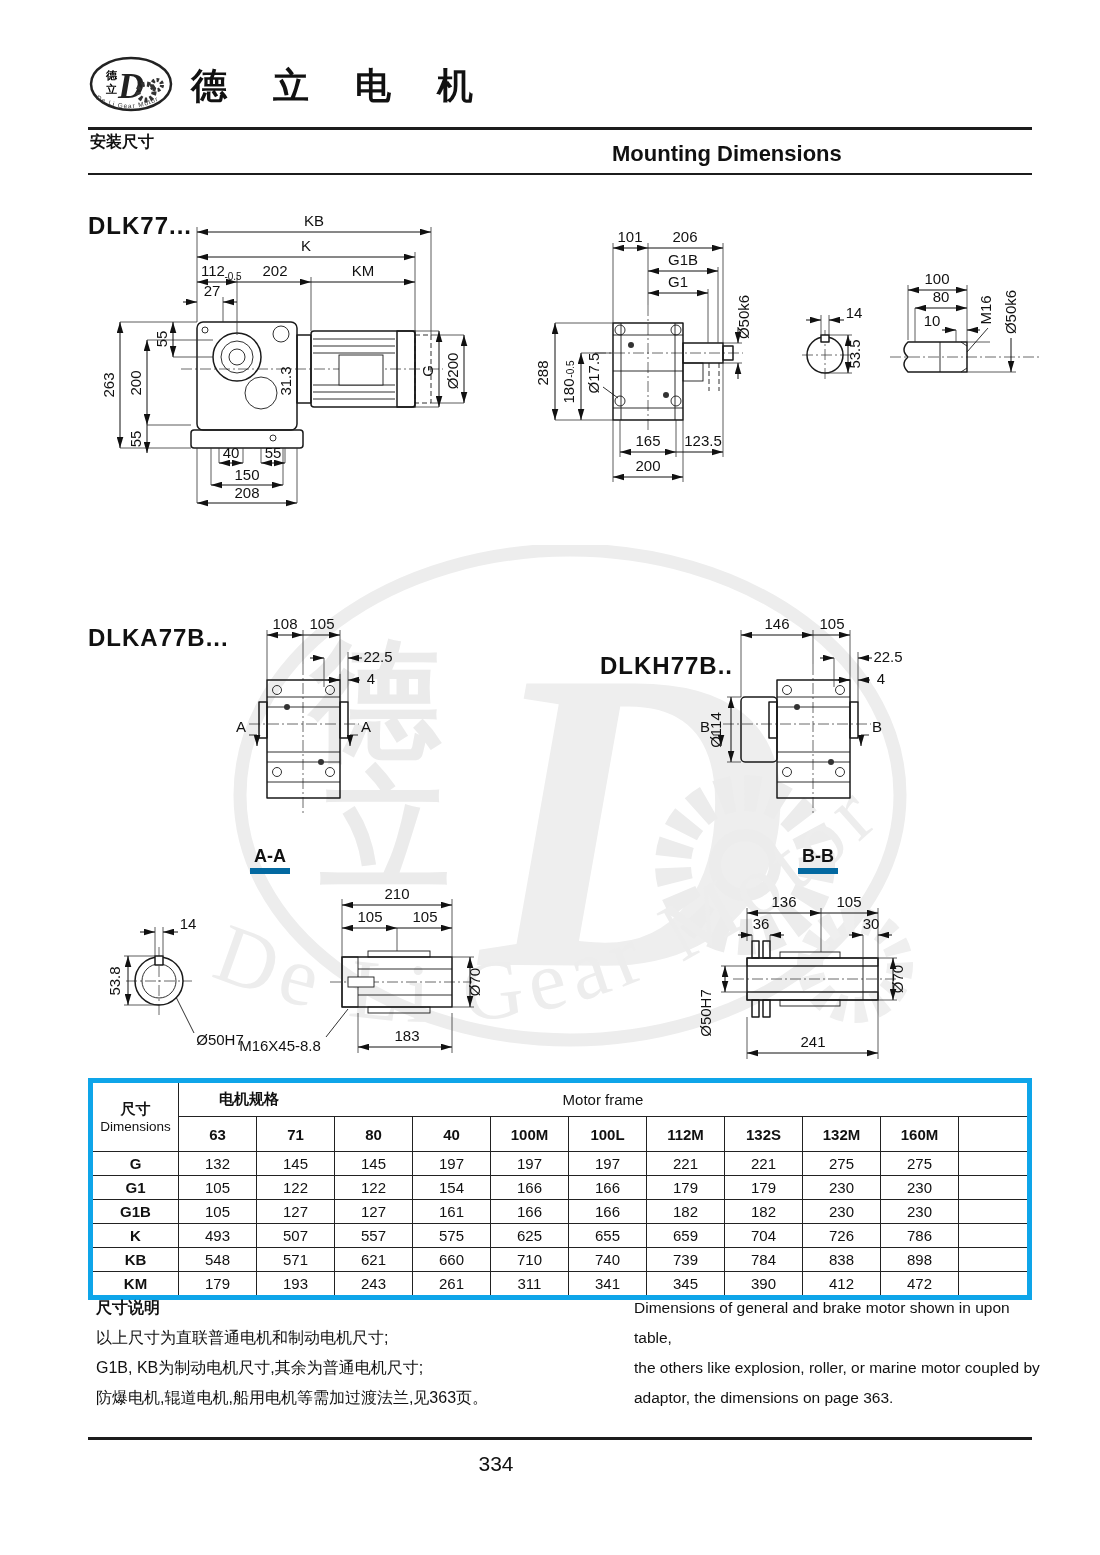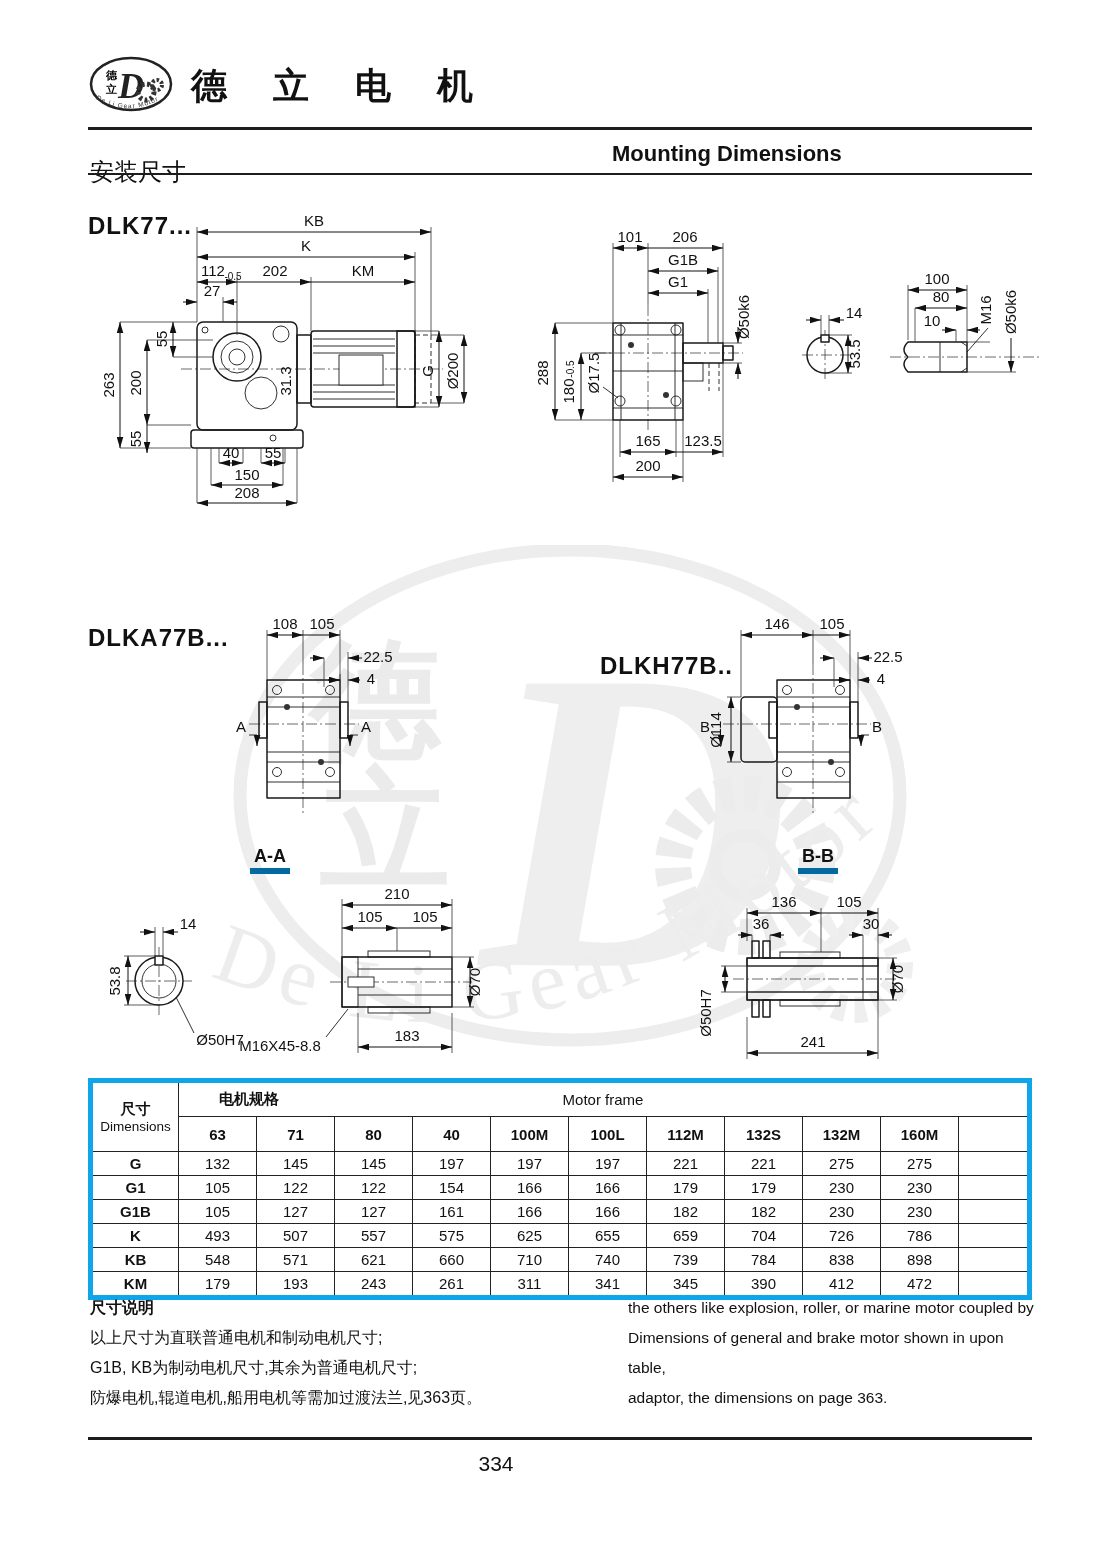--- a/index.html
+++ b/index.html
@@ -16,35 +16,35 @@
   svg .dsh{stroke-dasharray:5 3;}
   svg .dl{stroke:#111;stroke-width:1;fill:none;}
   svg .ext{stroke:#333;stroke-width:0.8;fill:none;}
   svg .wht{fill:#fff;}
   svg text.dim{font:15px "Liberation Sans","DejaVu Sans",sans-serif;fill:#111;text-anchor:middle;}
   svg text.sub{font:10px "Liberation Sans","DejaVu Sans",sans-serif;fill:#111;text-anchor:middle;}
   svg .dot{fill:#333;stroke:none;}
   
   #brand{position:absolute;left:183px;top:62px;font-family:Liberation Sans, sans-serif;
          font-weight:bold;font-size:36px;letter-spacing:18px;margin-left:8px;}
-  #title-cn{position:absolute;left:90px;top:156px;font-size:24px;font-weight:normal;}
+  #title-cn{position:absolute;left:90px;top:132px;font-size:16px;font-weight:bold;}
   #title-en{position:absolute;left:612px;top:141px;font-size:22px;font-weight:bold;}
   
   #dims-table{position:absolute;left:88px;top:1078px;width:944px;border-collapse:collapse;table-layout:fixed;}
   #dims-table th,#dims-table td{border:1px solid #222;font-size:15px;text-align:center;padding:0;height:23px;}
   #dims-table .hr1 th{height:33px;}
   #dims-table .hr2 th{height:34px;}
   #dims-table{border:5px solid #0ea5e9;}
   #dims-table .corner{font-weight:bold;}
   #dims-table .corner .c2{font-weight:normal;font-size:13.5px;}
   #dims-table .mergehead{position:relative;font-weight:normal;}
   #dims-table .mergehead .cn{position:absolute;left:8px;top:7px;font-weight:bold;margin-left:32px;}
   #dims-table .rowlab{font-weight:bold;}
   
-  .note{position:absolute;top:1293px;font-size:16px;line-height:30px;}
+  .note{position:absolute;top:1293px;font-size:16px;line-height:30px;margin-left:6px;}
   .note .t{font-weight:bold;}
   #note-en{font-size:15.5px;}
   #pageno{position:absolute;left:0;top:1452px;width:992px;text-align:center;font-size:21px;}
   
   #wm{opacity:1;}
 </style>
 </head>
 <body>
 
 <div id="page">
@@ -633,21 +633,21 @@
   </tbody>
     </table>
 
   <div class="note" style="left:90px;width:530px">
     <div class="t">尺寸说明</div>
     <div>以上尺寸为直联普通电机和制动电机尺寸;</div>
     <div>G1B, KB为制动电机尺寸,其余为普通电机尺寸;</div>
     <div>防爆电机,辊道电机,船用电机等需加过渡法兰,见363页。</div>
   </div>
   <div class="note" id="note-en" style="left:628px;width:410px">
+    <div>Dimensions of general and brake motor shown in upon table,</div>
     <div>the others like explosion, roller, or marine motor coupled by</div>
-    <div>Dimensions of general and brake motor shown in upon table,</div>
     <div>adaptor, the dimensions on page 363.</div>
   </div>
 
   <div class="rule" style="left:88px;top:1437px;width:944px;height:3px"></div>
   <div id="pageno">334</div>
 
 </div>
 
 </body></html>

